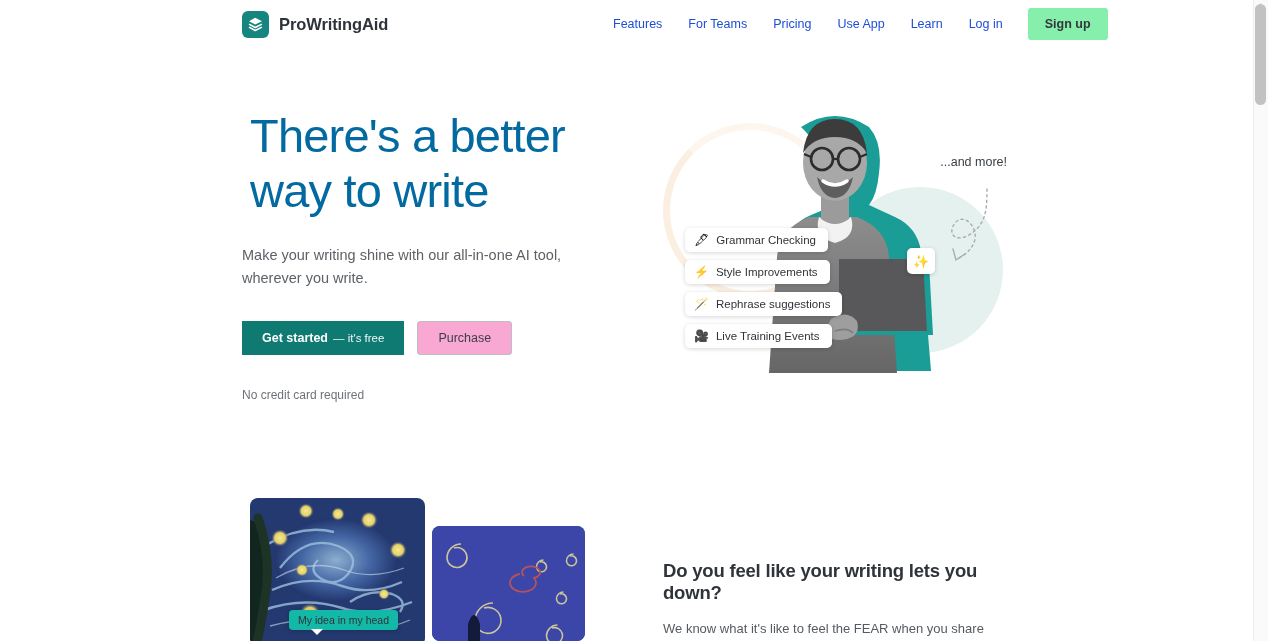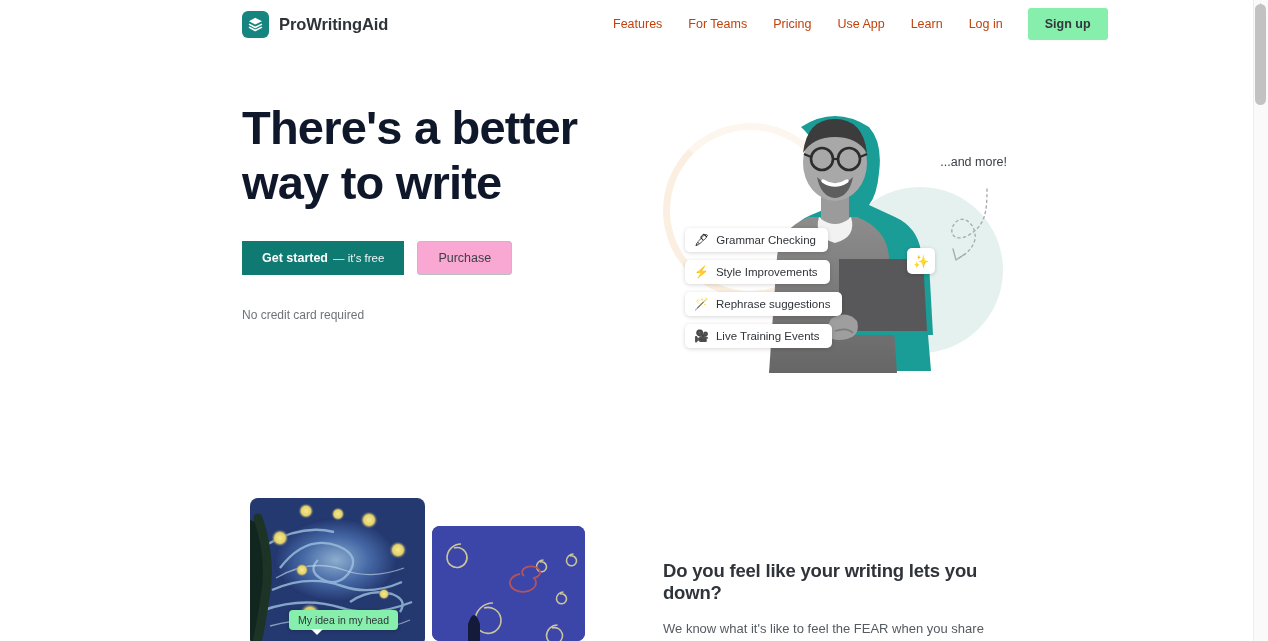--- a/index.html
+++ b/index.html
@@ -79,21 +79,21 @@
 
   .nav {
     position: absolute;
     left: 600px;
     display: flex;
     align-items: center;
     gap: 0px;
   }
   .nav-link {
     font-size: 12.5px;
-    color: #c2410c;
+    color: #1d4ed8;
     padding: 6px 13px;
     cursor: pointer;
     white-space: nowrap;
   }
   .signup-btn {
     margin-left: 12px;
     background: #86efac;
     color: #33373c;
     font-size: 12.5px;
     font-weight: bold;
@@ -107,24 +107,24 @@
   
   .hero-left {
     position: absolute;
     left: 242px;
     top: 100px;
     width: 400px;
   }
   .hero-title {
     font-size: 47px;
     line-height: 1.18;
-    font-weight: bold;
-    color: #0f172a;
+    font-weight: normal;
+    color: #0369a1;
     letter-spacing: -0.8px;
-    margin: 0;
+    margin: 8px;
   }
   .hero-sub {
     margin: 25px 0 0 0;
     font-size: 14.5px;
     line-height: 1.62;
     color: #5d6268;
     max-width: 330px;
   }
   .hero-cta {
     margin-top: 30px;
@@ -263,21 +263,21 @@
     position: absolute;
     left: 190px; top: 33px;
     width: 153px; height: 115px;
     border-radius: 8px;
     background: #3b46a8;
     overflow: hidden;
   }
   .idea-tip {
     position: absolute;
     left: 47px; top: 117px;
-    background: #86efac;
+    background: #14b8a6;
     border-radius: 4px;
     box-shadow: 0 1px 4px rgba(0,0,0,0.2);
     padding: 4px 9px;
     font-size: 10.5px;
     color: #2f343a;
     white-space: nowrap;
     z-index: 5;
   }
   .idea-tip::after {
     content: "";
@@ -336,20 +336,21 @@
       <button class="signup-btn">Sign up</button>
     </nav>
   </div>
 
   <div class="hero-left">
     <h1 class="hero-title">
       <span>There's a better</span><br>
       <span>way to write</span>
     </h1>
 
+    <p class="hero-sub">Make your writing shine with our all-in-one AI tool, wherever you write.</p>
 
     <div class="hero-cta">
       <button class="btn-primary">
         <span class="lbl">Get started</span>
         <span class="free">— it's free</span>
       </button>
       <button class="btn-outline">Purchase</button>
     </div>
 
     <div class="hero-note">No credit card required</div>

